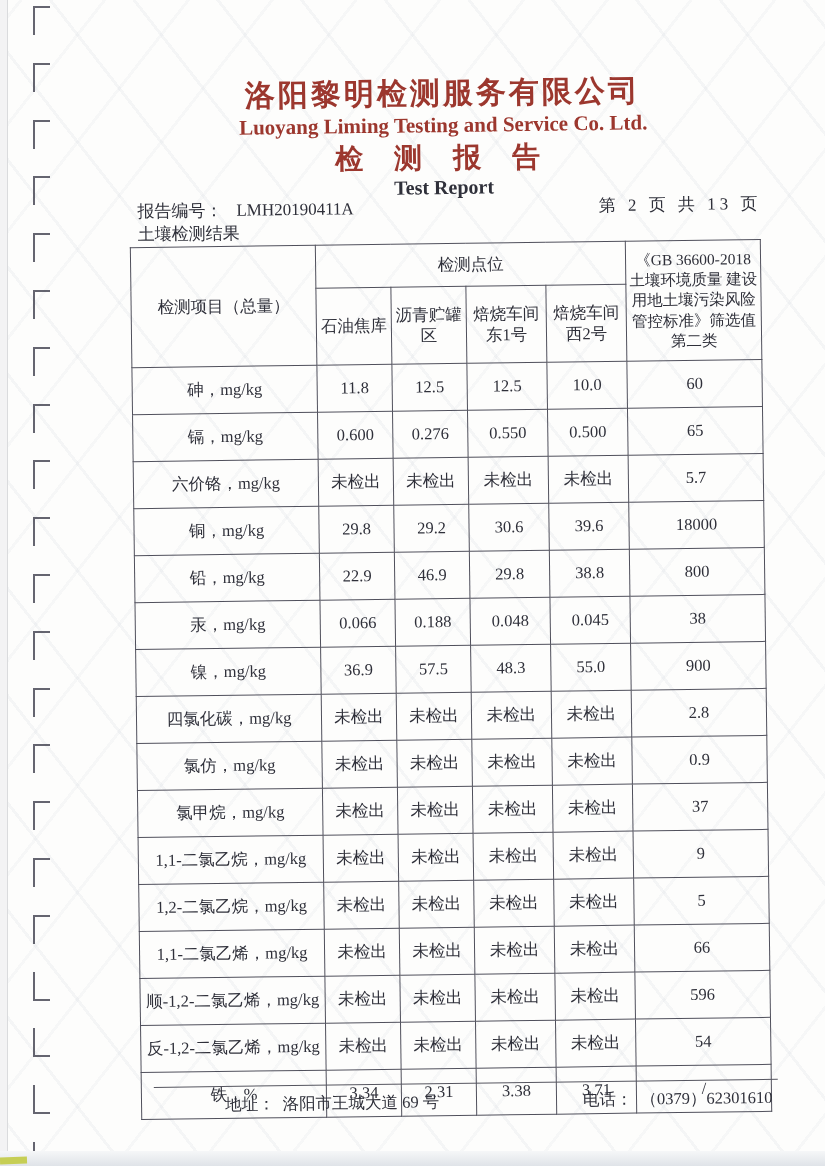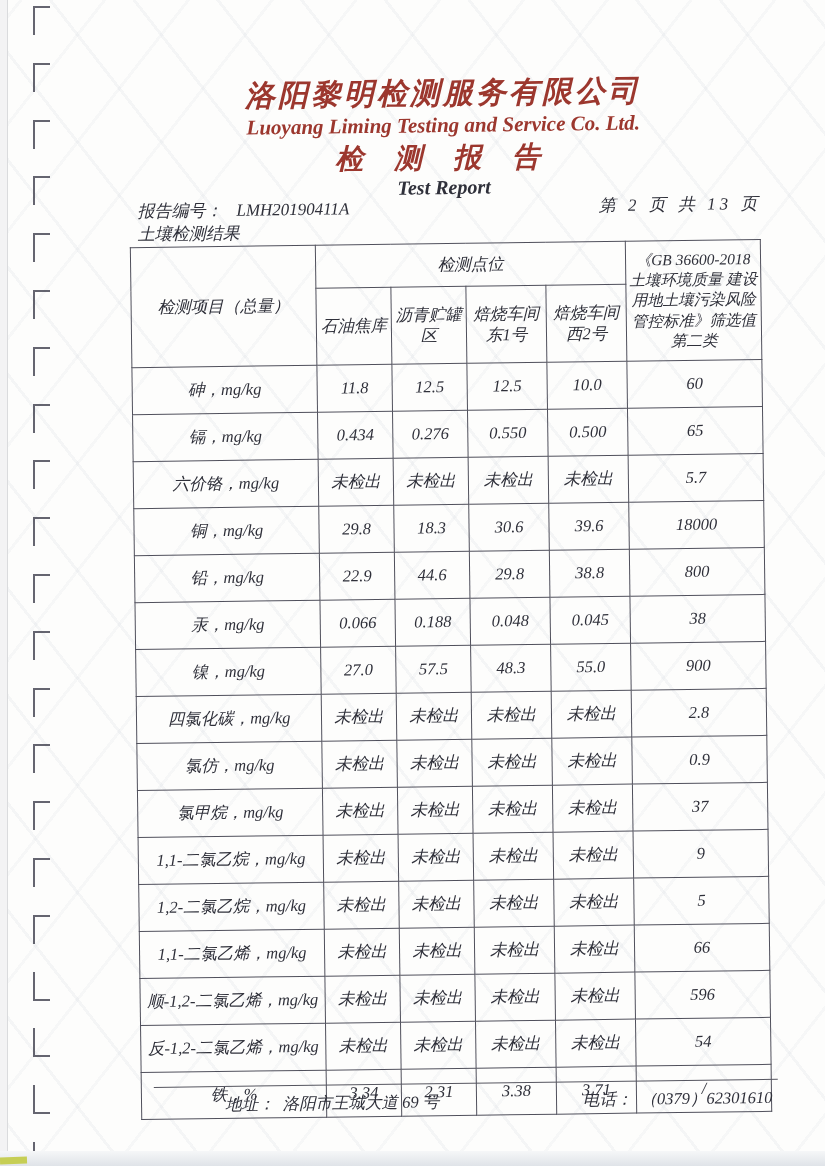--- a/index.html
+++ b/index.html
@@ -9,21 +9,20 @@
   }
   html,body{margin:0;padding:0;background:#888;}
   .scan{
     position:relative;
     width:825px;height:1166px;
     margin:0 auto;
     background:#fdfdfc;
     overflow:hidden;
     font-family:"Liberation Serif","DejaVu Serif",serif;
     color:var(--ink);
-    font-style:italic;
   }
   
   .scan::before{
     content:"";position:absolute;inset:0;pointer-events:none;
     background:
       repeating-linear-gradient(52deg, transparent 0 30px, rgba(199,205,214,.16) 30px 33px, transparent 33px 66px),
       repeating-linear-gradient(-52deg, transparent 0 30px, rgba(199,205,214,.12) 30px 33px, transparent 33px 66px);
   }
   .edge-line{position:absolute;left:7px;top:0;bottom:0;width:1px;background:#dadbdd;}
   .edge-strip{position:absolute;left:0;top:0;bottom:0;width:7px;background:#f3f3f4;}
@@ -142,61 +141,61 @@
           <tr>
             <td>砷，mg/kg</td>
             <td>11.8</td>
             <td>12.5</td>
             <td>12.5</td>
             <td>10.0</td>
             <td>60</td>
           </tr>
           <tr>
             <td>镉，mg/kg</td>
-            <td>0.434</td>
+            <td>0.600</td>
             <td>0.276</td>
             <td>0.550</td>
             <td>0.500</td>
             <td>65</td>
           </tr>
           <tr>
             <td>六价铬，mg/kg</td>
             <td>未检出</td>
             <td>未检出</td>
             <td>未检出</td>
             <td>未检出</td>
             <td>5.7</td>
           </tr>
           <tr>
             <td>铜，mg/kg</td>
             <td>29.8</td>
-            <td>18.3</td>
+            <td>29.2</td>
             <td>30.6</td>
             <td>39.6</td>
             <td>18000</td>
           </tr>
           <tr>
             <td>铅，mg/kg</td>
             <td>22.9</td>
-            <td>44.6</td>
+            <td>46.9</td>
             <td>29.8</td>
             <td>38.8</td>
             <td>800</td>
           </tr>
           <tr>
             <td>汞，mg/kg</td>
             <td>0.066</td>
             <td>0.188</td>
             <td>0.048</td>
             <td>0.045</td>
             <td>38</td>
           </tr>
           <tr>
             <td>镍，mg/kg</td>
-            <td>27.0</td>
+            <td>36.9</td>
             <td>57.5</td>
             <td>48.3</td>
             <td>55.0</td>
             <td>900</td>
           </tr>
           <tr>
             <td>四氯化碳，mg/kg</td>
             <td>未检出</td>
             <td>未检出</td>
             <td>未检出</td>

